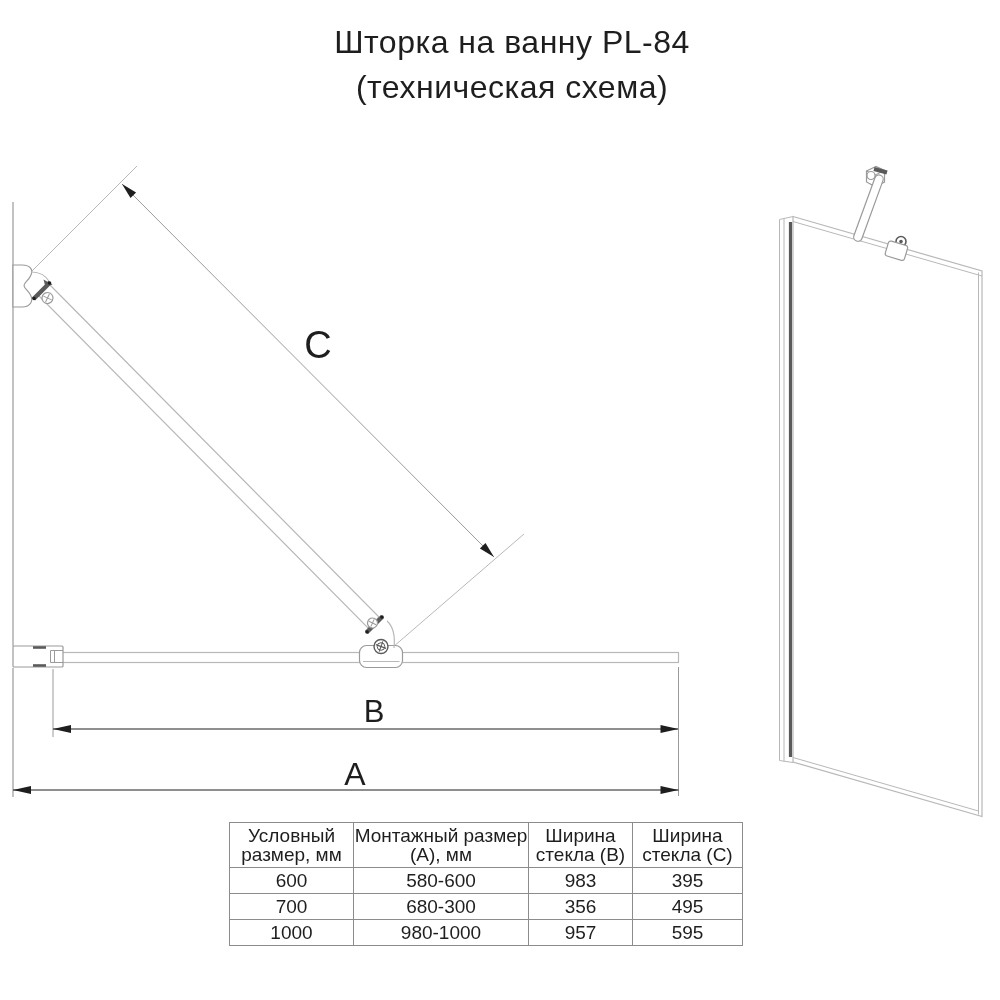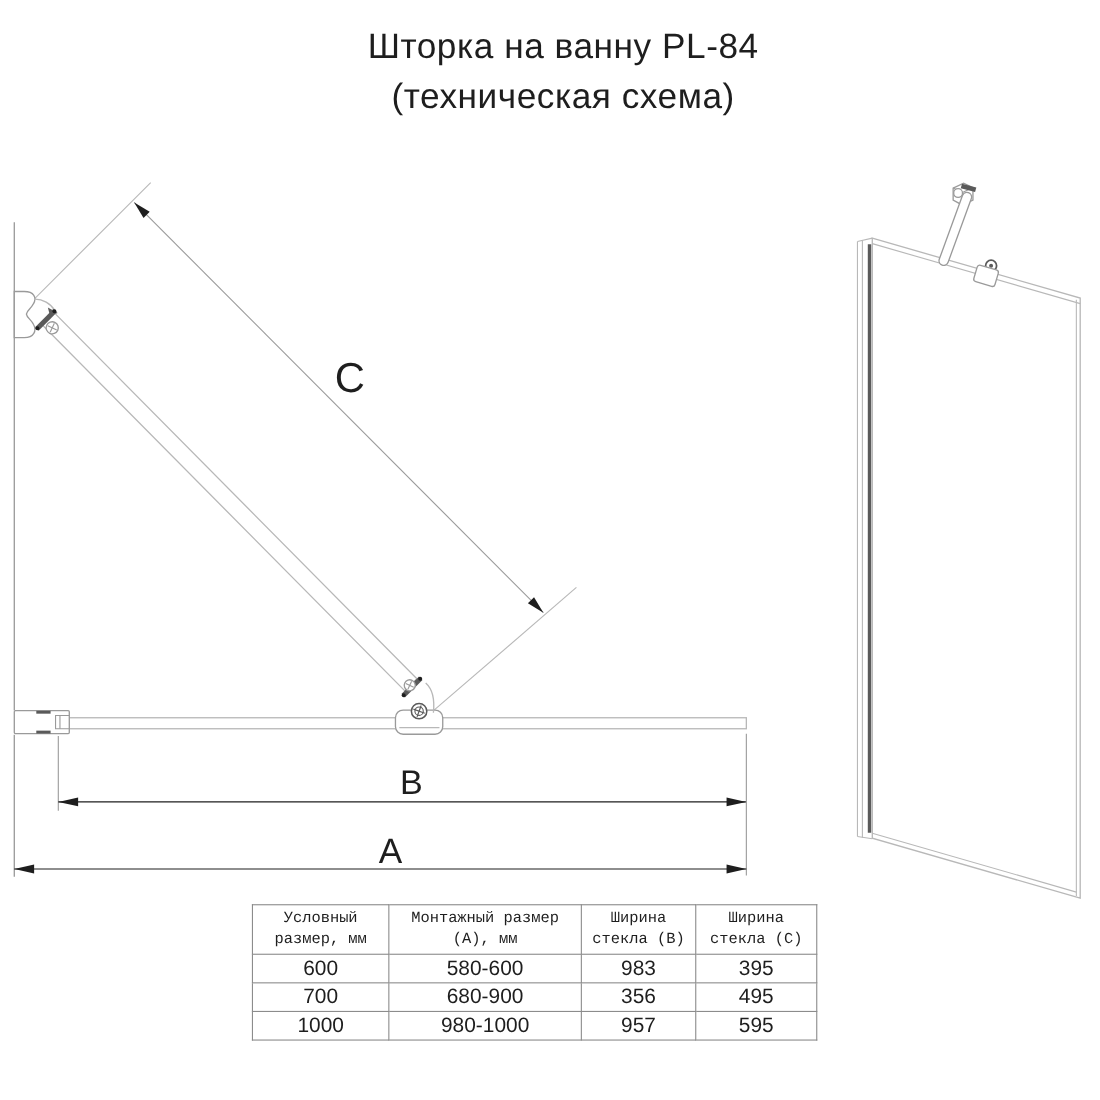--- a/index.html
+++ b/index.html
@@ -23,21 +23,21 @@
   .w1{stroke-width:1;}
   .f-n{fill:none;}
   .f-w{fill:#fff;}
   .f-ink{fill:var(--ink);stroke:none;}
   .f-dk{fill:var(--line_dark);stroke:none;}
   .thick{stroke-width:4.5;}
   .size-table{position:absolute;left:229px;top:822px;width:513px;}
   table{border-collapse:collapse;table-layout:fixed;width:513px;}
   th,td{border:1px solid var(--table_border);text-align:center;vertical-align:middle;
         padding:0;color:var(--ink);font-weight:400;}
-  th{height:44px;font-size:14px;line-height:19px;font-family:Liberation Mono, monospace;}
+  th{height:44px;font-size:19px;line-height:19px;}
   td{height:25px;font-size:19px;margin-top:44px;}
   .c1{width:124px;} .c2{width:175px;} .c3{width:104px;} .c4{width:110px;}
 </style>
 </head>
 <body>
 
 <div class="page">
 
   <div class="title">
     <div>Шторка на ванну PL-84</div>
@@ -177,21 +177,21 @@
       </thead>
       <tbody>
         <tr>
           <td>600</td>
           <td>580-600</td>
           <td>983</td>
           <td>395</td>
         </tr>
         <tr>
           <td>700</td>
-          <td>680-900</td>
+          <td>680-300</td>
           <td>356</td>
           <td>495</td>
         </tr>
         <tr>
           <td>1000</td>
           <td>980-1000</td>
           <td>957</td>
           <td>595</td>
         </tr>
       </tbody>

